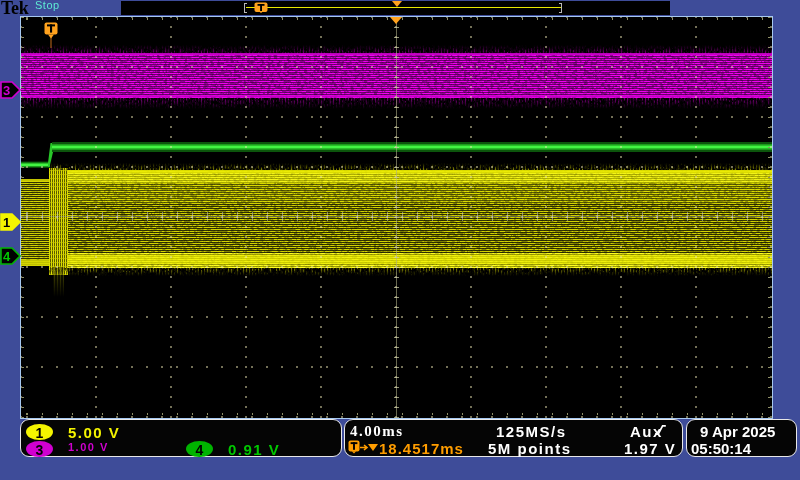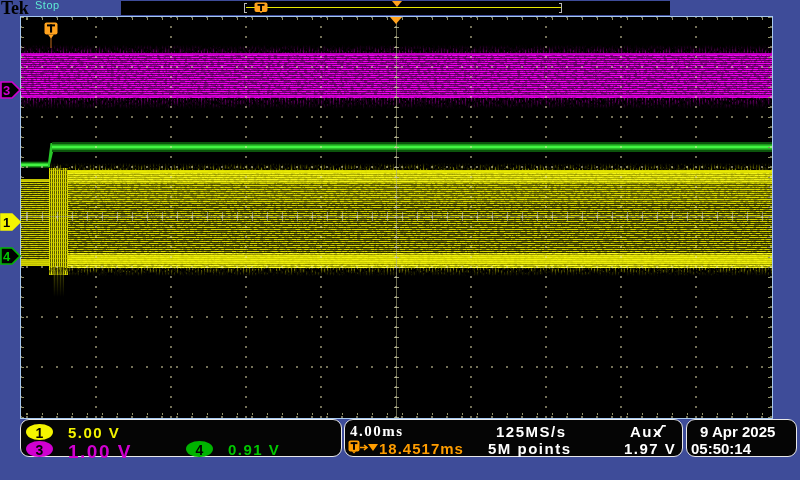--- a/index.html
+++ b/index.html
@@ -209,21 +209,21 @@
   <path d="M1 1 H12 L20 9 L12 17 H1 Z" fill="#000" stroke="#00b400" stroke-width="1.6"></path>
   <text x="6.5" y="13.5" font-family="Liberation Sans" font-size="13" font-weight="bold" fill="#00c800" text-anchor="middle">4</text>
 </svg>
 
 <div class="abs" style="left:20px;top:419px;width:322px;height:38px;background:#050505;border:1.5px solid #e8e8e8;border-radius:9px;box-sizing:border-box;"></div>
 <div class="abs" style="left:26px;top:424px;width:27px;height:16px;background:#f4f400;border-radius:50%;"></div>
 <div class="abs txt" style="left:26px;top:425px;width:27px;text-align:center;font-size:14px;color:#000;">1</div>
 <div class="abs txt" style="left:68px;top:424px;font-size:15px;letter-spacing:1.5px;color:#f4f400;">5.00 V</div>
 <div class="abs" style="left:26px;top:441px;width:27px;height:16px;background:#d000d0;border-radius:50%;"></div>
 <div class="abs txt" style="left:26px;top:442px;width:27px;text-align:center;font-size:14px;color:#000;">3</div>
-<div class="abs txt" style="left:68px;top:441px;font-size:19px;letter-spacing:1.5px;color:#d000d0;text-align:right;">1.00 V</div>
+<div class="abs txt" style="left:68px;top:441px;font-size:11px;letter-spacing:1.5px;color:#d000d0;text-align:right;">1.00 V</div>
 <div class="abs" style="left:186px;top:441px;width:27px;height:16px;background:#00b400;border-radius:50%;"></div>
 <div class="abs txt" style="left:186px;top:442px;width:27px;text-align:center;font-size:14px;color:#000;">4</div>
 <div class="abs txt" style="left:228px;top:441px;font-size:15px;letter-spacing:1.5px;color:#00c800;">0.91 V</div>
 
 <div class="abs" style="left:344px;top:419px;width:339px;height:38px;background:#050505;border:1.5px solid #e8e8e8;border-radius:9px;box-sizing:border-box;"></div>
 <div class="abs txt" style="left:350px;top:423px;font-size:15px;letter-spacing:1.5px;color:#fff;font-family:Liberation Serif, serif;">4.00ms</div>
 <div class="abs txt" style="left:488px;top:423px;font-size:15px;letter-spacing:1.5px;color:#fff;margin-left:8px;">125MS/s</div>
 <div class="abs txt" style="left:613px;top:423px;font-size:15px;letter-spacing:1.5px;color:#fff;margin-left:17px;">Aux</div>
 <svg class="abs" style="left:654px;top:424px;" width="13" height="12" viewBox="0 0 13 12">
     <path d="M1 10.2 h3.2 L8.6 1.8 h3.2" fill="none" stroke="#fff" stroke-width="1.7"></path>

